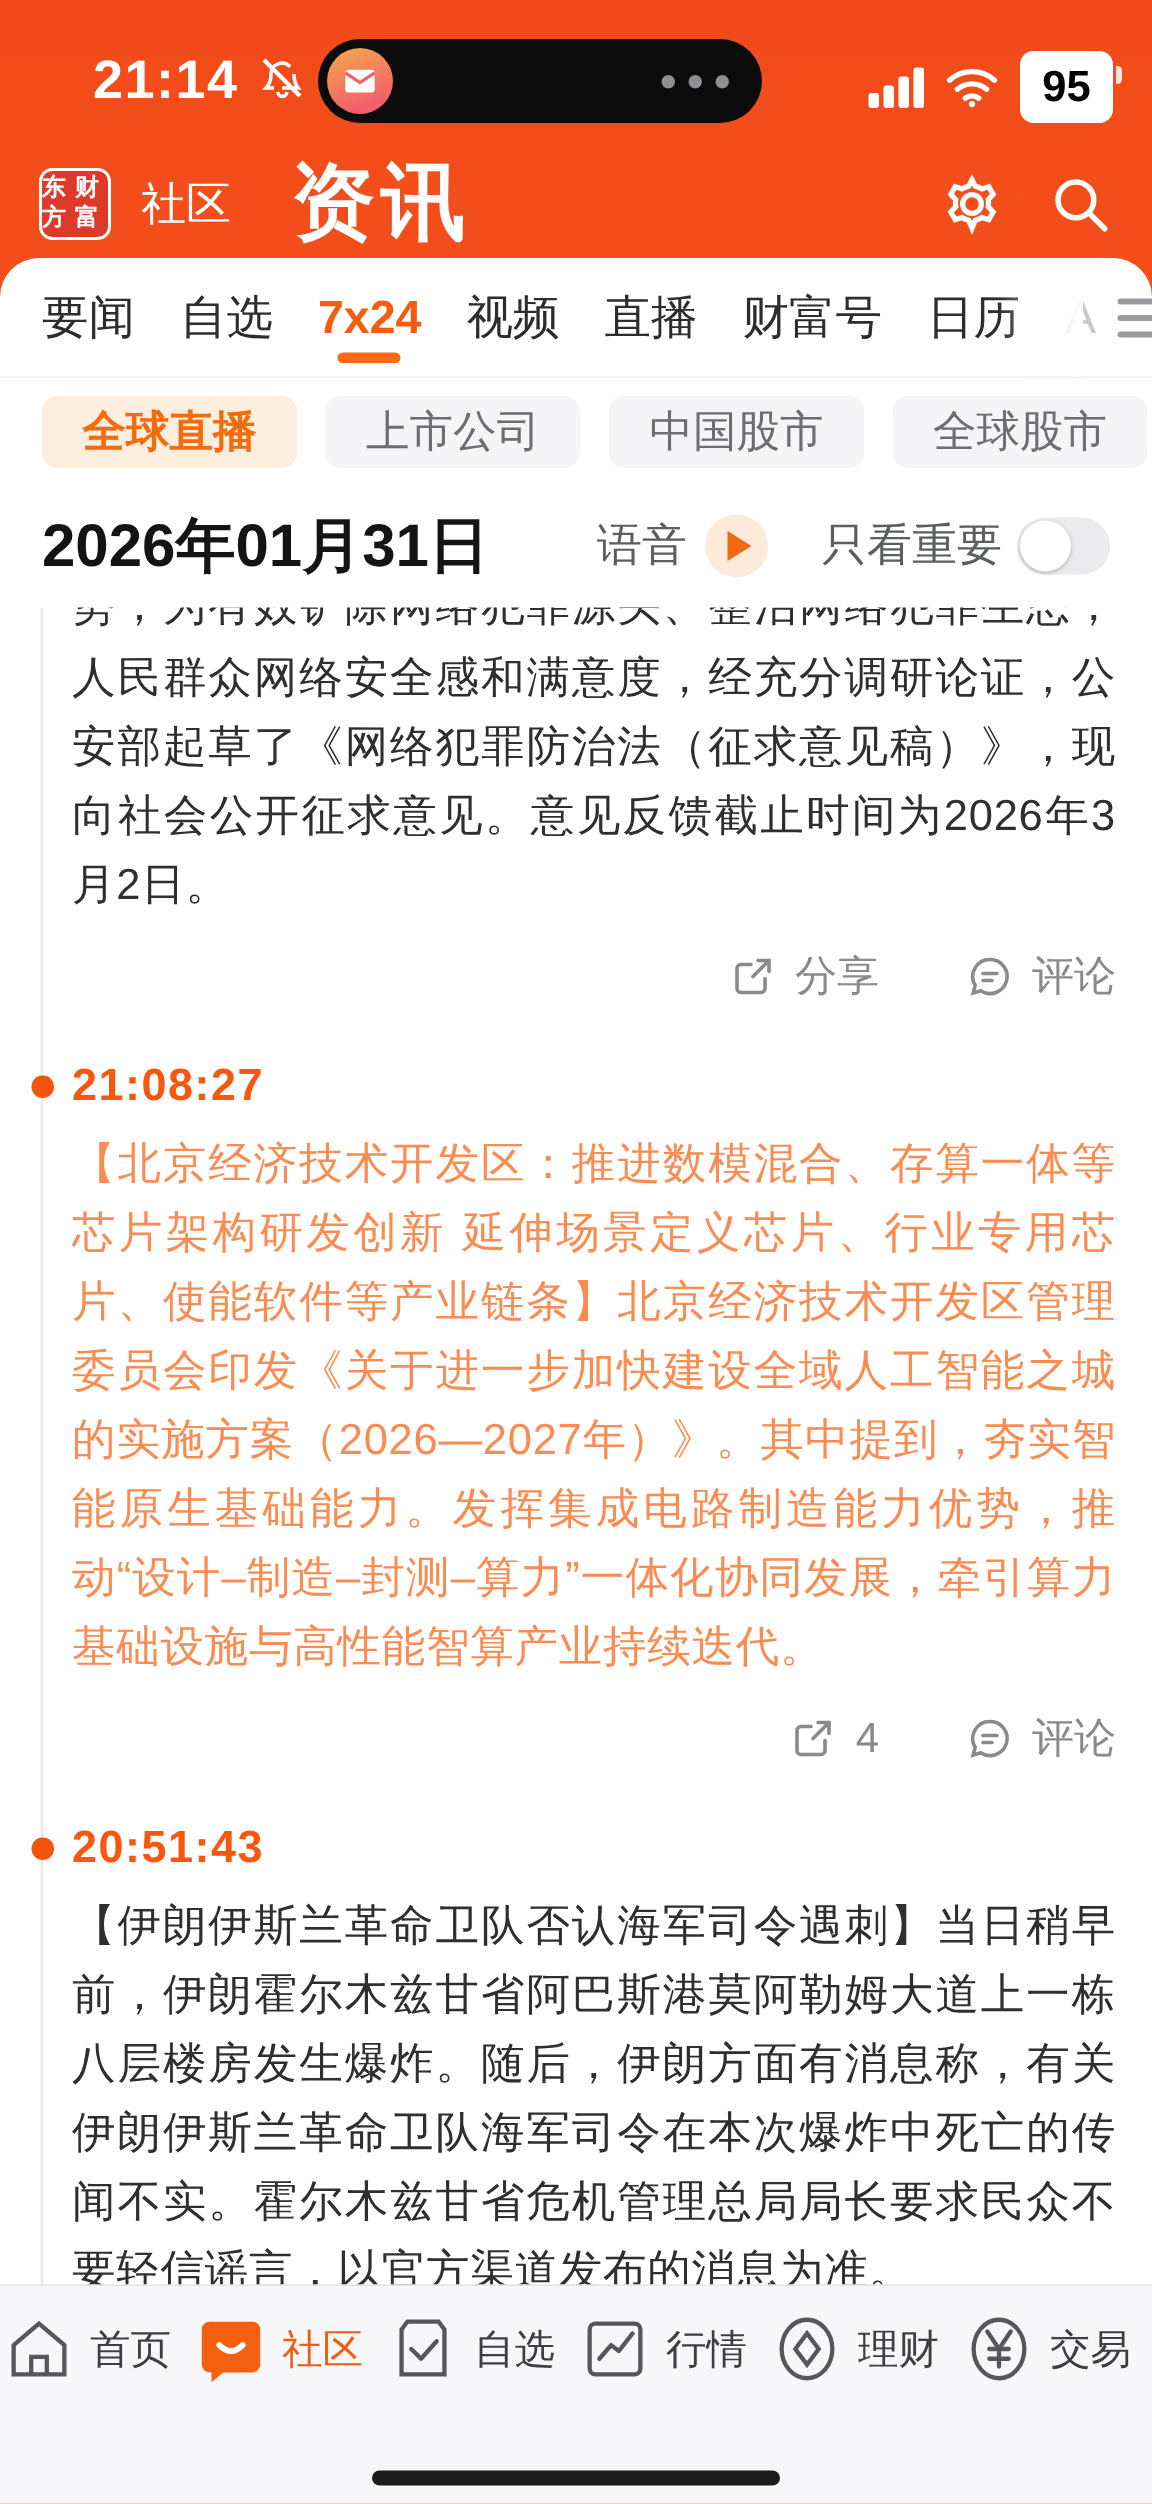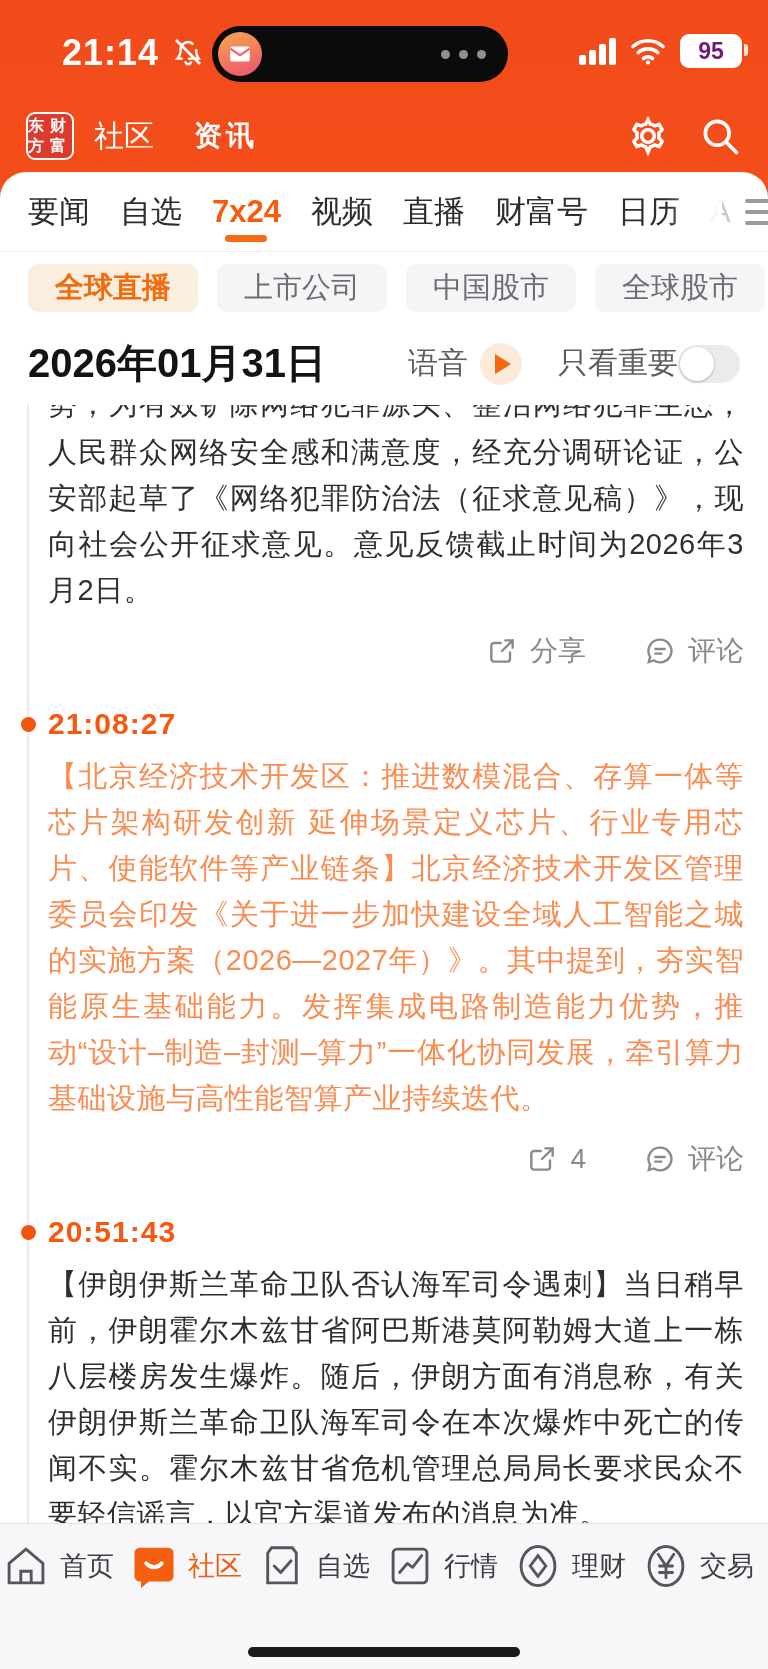--- a/index.html
+++ b/index.html
@@ -15,33 +15,33 @@
   .island { position:absolute; left:212px; top:26px; width:296px; height:56px; background:#0b0b0b;
             border-radius:28px; display:flex; align-items:center; }
   .island-badge { width:44px; height:44px; border-radius:50%; margin-left:6px;
                   background:linear-gradient(160deg,#F6A94B 0%,#F0616B 80%);
                   display:flex; align-items:center; justify-content:center; }
   .island-dots { margin-left:auto; margin-right:22px; display:flex; gap:9px; }
   .island-dots i { width:9px; height:9px; border-radius:50%; background:#8e8e93; }
   .sb-right { position:absolute; right:26px; top:34px; display:flex; align-items:center; gap:14px; }
   .sig { display:flex; align-items:flex-end; gap:3px; }
   .sig i { width:7px; background:#fff; border-radius:2px; }
-  .battery { position:relative; width:62px; height:34px; background:#fff; border-radius:9px;
+  .battery { position:relative; width:62px; height:48px; background:#fff; border-radius:9px;
              display:flex; align-items:center; justify-content:center;
-             font-size:23px; font-weight:bold; color:#701a75; }
+             font-size:29px; font-weight:bold; color:#000000; }
   .battery:after { content:""; position:absolute; right:-6px; top:10px; width:4px; height:12px;
                    background:rgba(255,255,255,.85); border-radius:0 3px 3px 0; }
 
   
   .appbar { position:absolute; top:100px; left:0; right:0; height:72px; display:flex; align-items:center; }
   .logo { margin-left:26px; width:48px; height:48px; background:#DE3A2B; border:2px solid #ffffff;
           border-radius:9px; color:#fff; font-size:16px; font-weight:bold; line-height:1.25;
           display:flex; align-items:center; justify-content:center; }
   .hdr-left { margin-left:20px; color:#fff; font-size:30px; }
-  .hdr-title { margin-left:40px; color:#fff; font-size:28px; font-weight:bold; letter-spacing:4px; }
+  .hdr-title { margin-left:40px; color:#fff; font-size:56px; font-weight:bold; letter-spacing:4px; }
   .hdr-icons { margin-left:auto; margin-right:26px; display:flex; gap:28px; align-items:center; }
 
   
   .panel { position:absolute; top:172px; left:0; right:0; bottom:0; background:#fff;
            border-radius:26px 26px 0 0; overflow:hidden; }
 
   .tabs { position:relative; height:80px; display:flex; align-items:center; gap:30px;
           padding:0 24px 0 28px; border-bottom:1px solid #efefef; overflow:hidden; }
   .tab { position:relative; font-size:31px; color:#2d2d2d; height:100%; display:flex; align-items:center; white-space:nowrap; }
   .tab.active { color:#F65C0F; font-weight:bold; }
@@ -58,21 +58,21 @@
           color:#6d6d72; font-size:29px; display:flex; align-items:center; white-space:nowrap; }
   .chip.active { background:#FCEEDF; color:#F06C0D; font-weight:bold; }
 
   .datebar { display:flex; align-items:center; padding:10px 28px 14px 28px; }
   .date-text { font-size:40px; font-weight:bold; color:#141414; }
   .voice { margin-left:auto; display:flex; align-items:center; gap:12px; color:#5d5e62; font-size:30px; }
   .play-btn { width:42px; height:42px; border-radius:50%; background:#FCEADB;
               display:flex; align-items:center; justify-content:center; }
   .play-btn i { display:block; width:0; height:0; border-left:16px solid #F4680F;
                 border-top:10px solid transparent; border-bottom:10px solid transparent; margin-left:4px; }
-  .only-imp { margin-left:36px; display:flex; align-items:center; color:#5d5e62; font-size:30px; }
+  .only-imp { margin-left:36px; display:flex; align-items:center; gap:10px; color:#5d5e62; font-size:30px; }
   .toggle { position:relative; width:62px; height:38px; border-radius:19px; background:#EBEBED; }
   .toggle i { position:absolute; left:2px; top:2px; width:34px; height:34px; border-radius:50%;
               background:#fff; box-shadow:0 1px 3px rgba(0,0,0,.25); }
 
   
   .feed { position:relative; height:1145px; overflow:hidden; padding-left:48px; padding-right:24px; }
   .feed:before { content:""; position:absolute; left:27px; top:0; bottom:0; width:2px; background:#ECECEC; }
   .news-text { font-size:29px; line-height:46px; color:#2F2F2F; text-align:justify; letter-spacing:.5px; }
   .news-text.orange { color:#FA8B51; }
   .clip-wrap { height:24px; overflow:hidden; }

